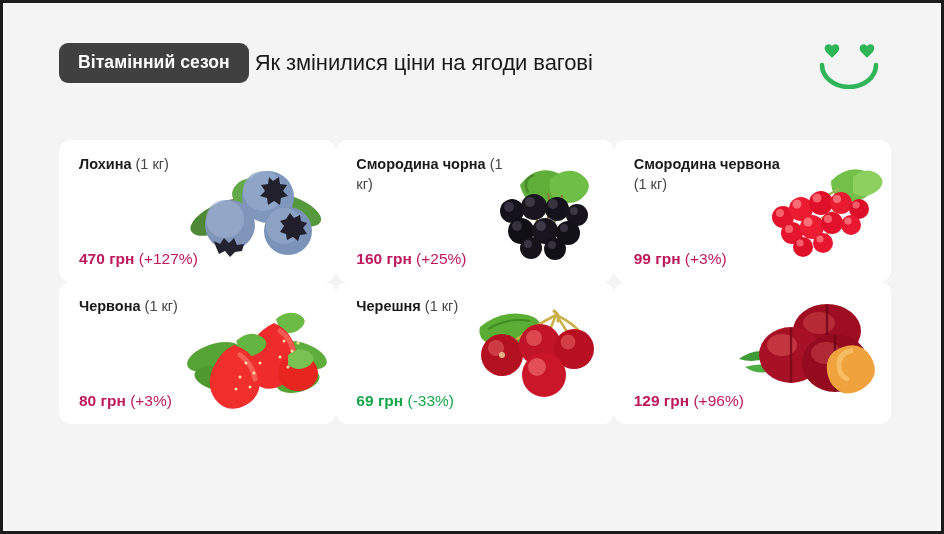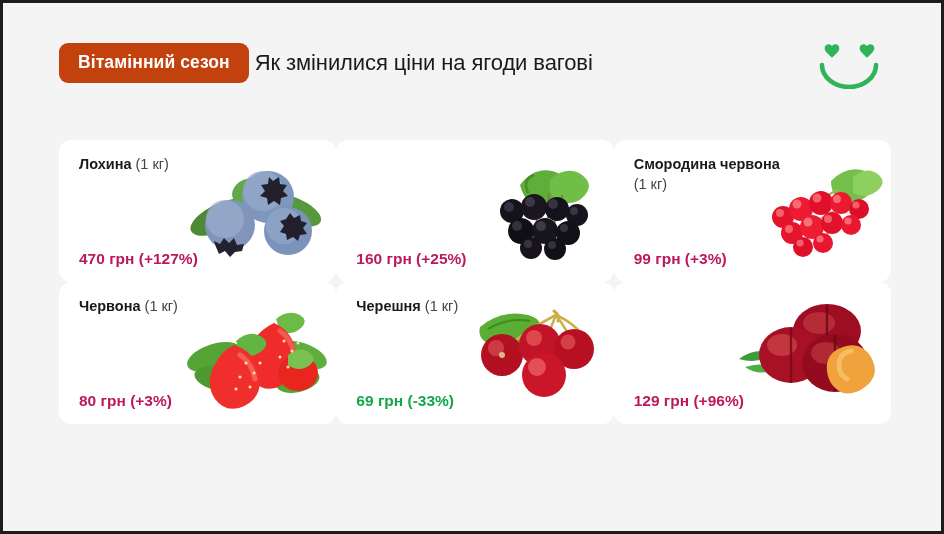--- a/index.html
+++ b/index.html
@@ -26,21 +26,21 @@
     position: absolute;
     left: 0; top: 0;
     width: 100%;
     height: 120px;
     display: flex;
     align-items: center;
     padding: 0 56px;
   }
 
   #season-badge {
-    background: #c2410c;
+    background: #404040;
     color: #ffffff;
     font-size: 17.5px;
     font-weight: bold;
     letter-spacing: 0.1px;
     padding: 11px 19px 12px 19px;
     border-radius: 9px;
     white-space: nowrap;
     line-height: 1;
   }
 
@@ -104,21 +104,21 @@
     bottom: 16px;
     font-size: 15.5px;
     line-height: 1;
     white-space: nowrap;
     z-index: 3;
   }
   .card-price .amount {
     font-weight: bold;
   }
   .card-price .delta {
-    font-weight: bold;
+    font-weight: normal;
   }
   .card-price.up .amount,
   .card-price.up .delta { color: #be185d; }
   .card-price.down .amount,
   .card-price.down .delta { color: #13a74a; }
 
   .card-art {
     position: absolute;
     right: 6px;
     top: 50%;
@@ -178,20 +178,24 @@
         <circle cx="104" cy="71" r="18" fill="#94a9cb" opacity="0.7"></circle>
         <path d="M110 58 l4 5 6-3 1 6 6 2-4 5 4 6-7 1-2 6-5-4-6 3-1-6-6-2 4-6-4-5 6-2z" fill="#201f2b"></path>
       </svg>
       <div class="card-price up">
         <span class="amount">470 грн</span>
         <span class="delta">(+127%)</span>
       </div>
     </div>
 
     <div class="card">
+      <div class="card-title">
+        <span class="berry-name">Смородина чорна</span>
+        <span class="berry-unit">(1 кг)</span>
+      </div>
       <svg class="card-art" viewBox="0 0 150 112">
         <path d="M62 30 q14-18 32-14 16 4 14 18 -2 13-20 16 -20 3-26-20z" fill="#5fae39"></path>
         <path d="M92 24 q18-14 32-4 12 9 3 20 -10 12-26 6 -12-5-9-22z" fill="#6fbe45"></path>
         <path d="M70 38 q-6-14 6-18" stroke="#4a8a2c" stroke-width="2.5" fill="none"></path>
         <path d="M74 40 q8 14 4 30 M90 38 q4 16 -2 30 M104 40 q0 16 -8 28" stroke="#8a7a3a" stroke-width="2" fill="none"></path>
         <circle cx="54" cy="56" r="12" fill="#14121a"></circle>
           <circle cx="51" cy="52" r="5" fill="#3e3a4a" opacity="0.8"></circle>
         <circle cx="76" cy="52" r="13" fill="#191620"></circle>
           <circle cx="72" cy="47" r="5" fill="#46414f" opacity="0.8"></circle>
         <circle cx="99" cy="54" r="12" fill="#14121a"></circle>

